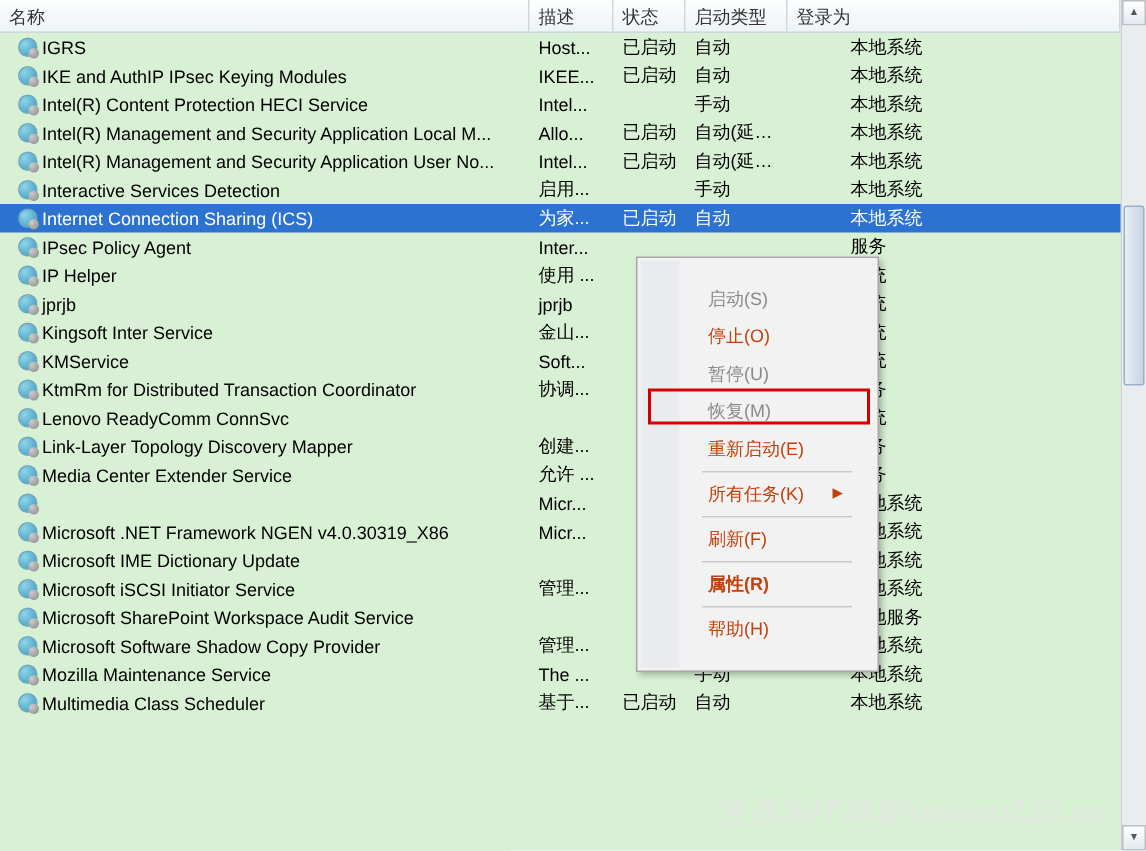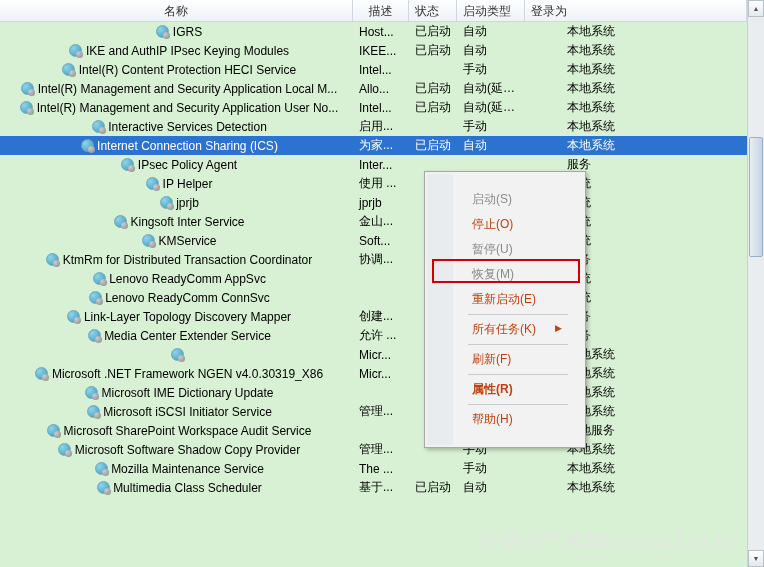--- a/index.html
+++ b/index.html
@@ -1,33 +1,33 @@
 <!DOCTYPE html>
 <html><head>
 <meta charset="utf-8">
 <style>
 * { box-sizing: border-box; margin: 0; padding: 0; }
 body { font-family: "Microsoft YaHei", Tahoma, sans-serif; font-size: 12px; background: #fff; width: 764px; height: 567px; overflow: hidden; position: relative; }
 .container { display: flex; height: 100%; }
 .main { flex: 1; background: #d8f0d3; position: relative; }
 .header { display: flex; background: linear-gradient(#fdfefe, #eef3f8); border-bottom: 1px solid #d0d7de; height: 22px; }
 .header-cell { padding: 3px 6px; border-right: 1px solid #d0d7de; color: #333; }
-.col-name { width: 353px; text-align: center; }
-.col-desc { width: 56px; text-align: center; }
+.col-name { width: 353px; }
+.col-desc { width: 56px; }
 .col-status { width: 48px; }
 .col-startup { width: 68px; }
 .col-logon { flex: 1; }
 .rows { }
 .row { display: flex; height: 19px; align-items: center; }
 .row.selected { background: #2b72d1; color: #fff; }
 .cell { padding: 1px 6px; overflow: hidden; white-space: nowrap; text-overflow: ellipsis; }
 .icon { width: 16px; height: 16px; margin-left: 4px; margin-right: 2px; display: inline-flex; align-items: center; justify-content: center; flex-shrink: 0; }
 .gear { width: 13px; height: 13px; border-radius: 50%; background: radial-gradient(circle at 30% 30%, #8fd4e8, #3a9ac0); border: 1px solid #6fa8bf; position: relative; }
 .gear::after { content: ""; position: absolute; right: -2px; bottom: -2px; width: 7px; height: 7px; border-radius: 50%; background: radial-gradient(circle at 30% 30%, #ccc, #888); }
-.name-cell { width: 353px; display: flex; align-items: center; justify-content: center; }
+.name-cell { width: 353px; display: flex; align-items: center; }
 .desc-cell { width: 56px; }
 .status-cell { width: 48px; }
 .startup-cell { width: 68px; }
 .logon-cell { flex: 1; margin-left: 36px; }
 .scrollbar { width: 17px; background: #f0f0f0; border-left: 1px solid #d0d0d0; display: flex; flex-direction: column; }
 .sb-btn { height: 17px; background: linear-gradient(#fefefe, #e4e9ef); border: 1px solid #b8c0c8; display: flex; align-items: center; justify-content: center; font-size: 7px; color: #555; }
 .sb-track { flex: 1; background: #eaedef; position: relative; }
 .sb-thumb { position: absolute; left: 1px; right: 1px; top: 120px; height: 120px; background: linear-gradient(to right, #e8eef4, #c6d4e2); border: 1px solid #9ab0c6; border-radius: 2px; }
 .context-menu { position: absolute; left: 424px; top: 171px; width: 162px; background: #f2f2f2; border: 1px solid #a7a7a7; box-shadow: 2px 2px 4px rgba(0,0,0,0.25); padding: 15px; z-index: 10; }
 .cm-left { position: absolute; left: 2px; top: 2px; bottom: 2px; width: 26px; background: #e9ecef; }
@@ -200,32 +200,20 @@
           <div class="cell name-cell">
             <span class="icon">
               <span class="gear"></span>
             </span>
             <span>KtmRm for Distributed Transaction Coordinator</span>
           </div>
           <div class="cell desc-cell">协调...</div>
           <div class="cell status-cell"></div>
           <div class="cell startup-cell"></div>
           <div class="cell logon-cell">服务</div>
-        </div>
-        <div class="row">
-          <div class="cell name-cell">
-            <span class="icon">
-              <span class="gear"></span>
-            </span>
-            <span>Lenovo ReadyComm AppSvc</span>
-          </div>
-          <div class="cell desc-cell"></div>
-          <div class="cell status-cell"></div>
-          <div class="cell startup-cell"></div>
-          <div class="cell logon-cell">系统</div>
         </div>
         <div class="row">
           <div class="cell name-cell">
             <span class="icon">
               <span class="gear"></span>
             </span>
             <span>Lenovo ReadyComm ConnSvc</span>
           </div>
           <div class="cell desc-cell"></div>
           <div class="cell status-cell"></div>

